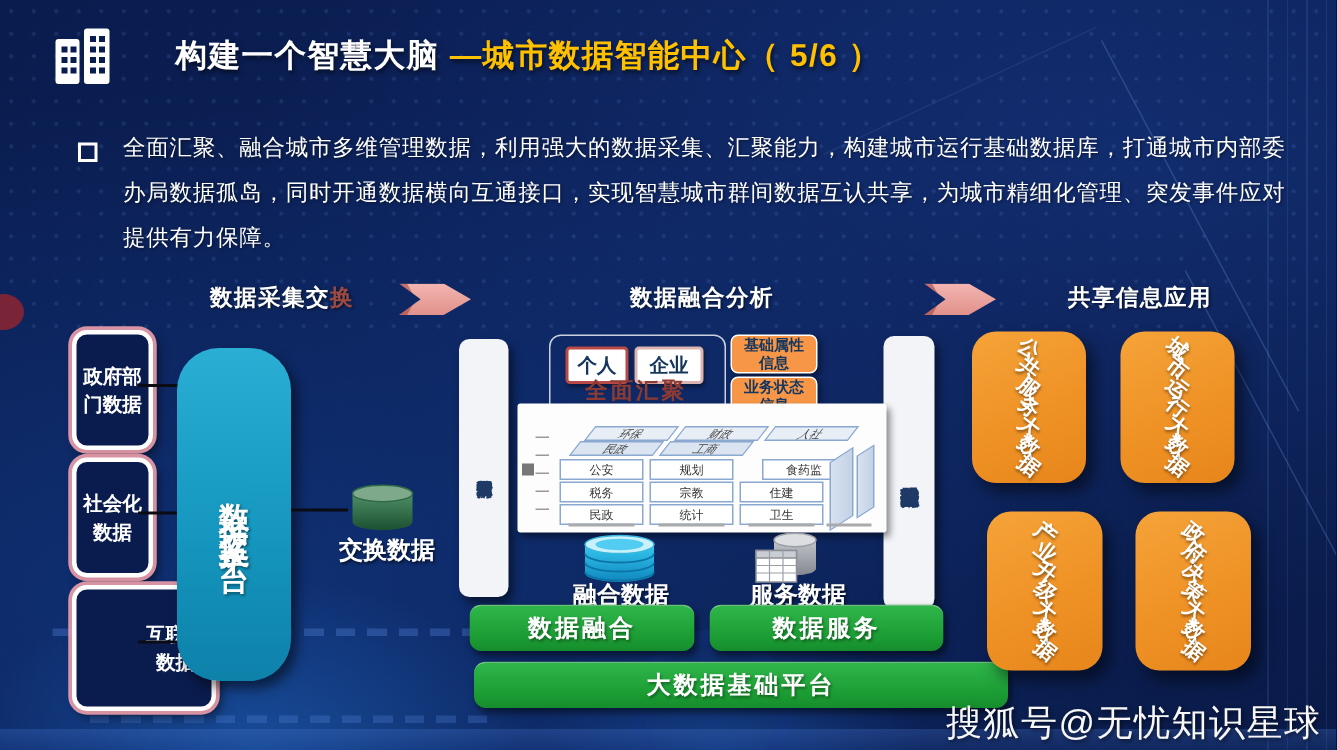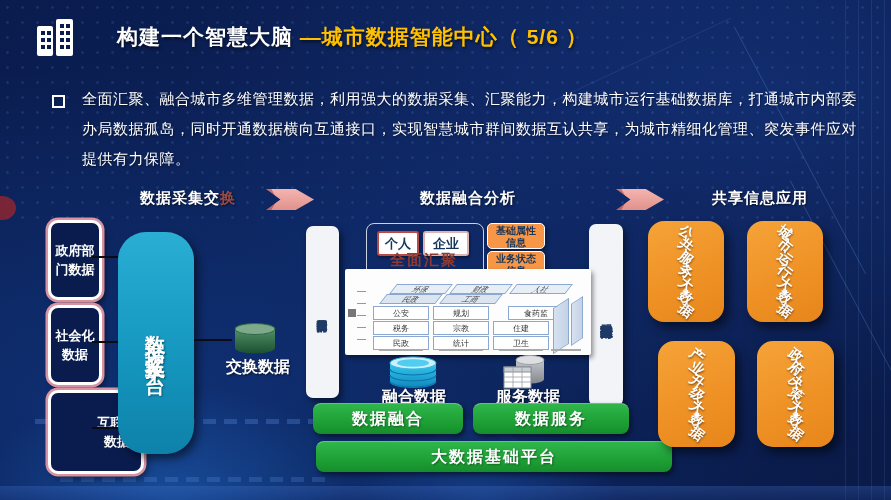--- a/index.html
+++ b/index.html
@@ -113,21 +113,21 @@
   .depth{position:absolute;background:linear-gradient(90deg,#d7e2f0,#c3d2e6);border:1px solid #8aa8d0;
     transform:skewY(-33deg);box-sizing:border-box;}
   .axis-mark{position:absolute;width:9px;height:1px;background:#999;}
   .axis-blob{position:absolute;left:3px;top:40px;width:8px;height:8px;background:#777;}
   .foot-bar{position:absolute;height:2px;background:#aaa;top:80px;}
 
   
   .cyl{position:absolute;}
   .db-label{position:absolute;font-size:16px;font-weight:bold;text-shadow:1px 1px 2px rgba(0,0,0,.6);}
   .lbl-fused{left:378px;top:387px;width:72px;text-align:center;}
-  .lbl-service{left:484px;top:387px;width:76px;text-align:right;}
+  .lbl-service{left:500px;top:387px;width:76px;text-align:left;}
 
   
   .gbtn{position:absolute;background:linear-gradient(180deg,#2fb64a 0%,#1b9c33 70%,#168c2c 100%);
     border-radius:8px;border-top:1px solid rgba(255,255,255,.4);
     box-shadow:2px 3px 5px rgba(0,0,0,.5);color:#fff;font-size:16px;font-weight:bold;
     display:flex;align-items:center;justify-content:center;letter-spacing:2px;text-shadow:1px 1px 2px rgba(0,0,0,.4);}
   .gb1{left:313px;top:403px;width:150px;height:30px;}
   .gb2{left:473px;top:403px;width:156px;height:30px;}
   .gb3{left:316px;top:441px;width:356px;height:30px;}
 
@@ -334,13 +334,14 @@
         <span class="rc">政</span>
         <span class="rc">府</span>
         <span class="rc">决</span>
         <span class="rc">策</span>
         <span class="rc">大</span>
         <span class="rc">数</span>
         <span class="rc">据</span>
       </div>
     </div>
 
+  <div class="watermark">搜狐号@无忧知识星球</div>
 </div>
 
 </body></html>

